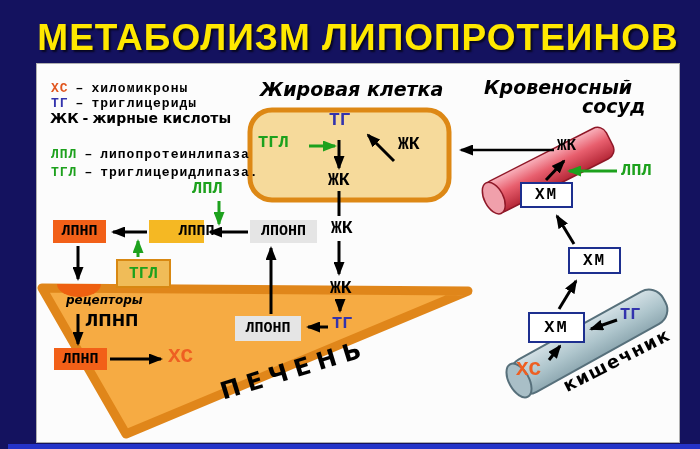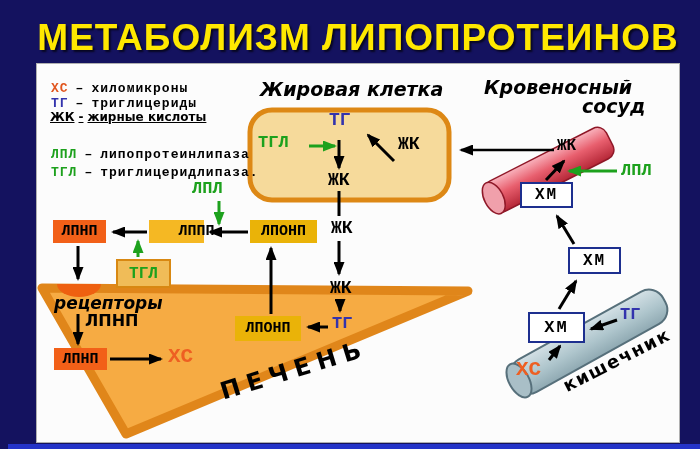--- a/index.html
+++ b/index.html
@@ -14,27 +14,27 @@
     border:1px solid #b0b0b0;}
   svg{position:absolute;left:0;top:0;}
   .t{position:absolute;white-space:nowrap;color:#000;}
   .mono{font-family:"Liberation Mono",monospace;font-weight:bold;}
   .sans{font-family:"DejaVu Sans","Liberation Sans",sans-serif;font-weight:bold;}
   .ital{font-family:"DejaVu Sans","Liberation Sans",sans-serif;font-weight:bold;font-style:italic;}
   .c-or{color:#e1551e;} .c-bl{color:#3333ad;} .c-gr{color:#1da11d;} 
   .c-or2{color:#ee5f22;}
   .leg{font-size:13px;letter-spacing:1px;}
   .leg .sep{margin:0 7px;}
-  .legbig{font-size:12px;text-decoration:underline;}
+  .legbig{font-size:14px;}
   .legbig .sep{margin:0 4px;}
   .bx{position:absolute;display:flex;align-items:center;justify-content:center;
     font-family:"Liberation Mono",monospace;font-weight:bold;color:#000;box-sizing:border-box;}
   .bx-ldl{background:#f26018;}
   .bx-idl{background:#f5b823;padding-left:40px;}
-  .bx-vldl{background:#eab308;}
+  .bx-vldl{background:#e5e5e5;}
   .bx-xm{background:#fff;border:2px solid #1d2f8f;}
   .bx-tgl{background:#f0bc58;border:2px solid #d88812;color:#1da11d;}
 </style>
 </head>
 <body>
 
 <div id="stage">
 
   <div id="main-title">МЕТАБОЛИЗМ ЛИПОПРОТЕИНОВ</div>
   <div id="panel"></div>
@@ -128,21 +128,21 @@
   <div class="t mono" style="left:322px;top:278px;font-size:18px;">ЖК</div>
   <div class="t mono c-bl" style="left:324px;top:314px;font-size:17px;">ТГ</div>
   <div class="bx bx-vldl" style="left:227px;top:316px;width:66px;height:25px;font-size:15px;">ЛПОНП</div>
 
   <div class="bx bx-ldl" style="left:45px;top:220px;width:53px;height:23px;font-size:15px;">ЛПНП</div>
   <div class="bx bx-idl" style="left:141px;top:220px;width:55px;height:23px;font-size:15px;">ЛППП</div>
   <div class="bx bx-vldl" style="left:242px;top:220px;width:67px;height:23px;font-size:15px;">ЛПОНП</div>
   <div class="t mono c-gr" style="left:184px;top:179px;font-size:17px;">ЛПЛ</div>
   <div class="bx bx-tgl" style="left:108px;top:259px;width:55px;height:29px;font-size:16px;">ТГЛ</div>
 
-  <div class="t ital" style="left:46px;top:293px;font-size:17px;">рецепторы</div>
+  <div class="t ital" style="left:58px;top:293px;font-size:12px;">рецепторы</div>
   <div class="t sans" style="left:77px;top:311px;font-size:16px;">ЛПНП</div>
   <div class="bx bx-ldl" style="left:46px;top:348px;width:53px;height:22px;font-size:15px;">ЛПНП</div>
   <div class="t mono c-or2" style="left:160px;top:345px;font-size:21px;">ХС</div>
   <div class="t sans" style="left:213px;top:378px;font-size:24px;letter-spacing:7px;transform:rotate(-17deg);transform-origin:left center;">ПЕЧЕНЬ</div>
 
   <div class="t ital" style="left:476px;top:76px;font-size:19px;">Кровеносный</div>
   <div class="t ital" style="left:574px;top:95px;font-size:19px;">сосуд</div>
   <div class="t mono" style="left:549px;top:137px;font-size:16px;">ЖК</div>
   <div class="bx bx-xm" style="left:512px;top:182px;width:53px;height:26px;font-size:16px;letter-spacing:2px;">ХМ</div>
   <div class="t mono c-gr" style="left:613px;top:161px;font-size:17px;">ЛПЛ</div>

